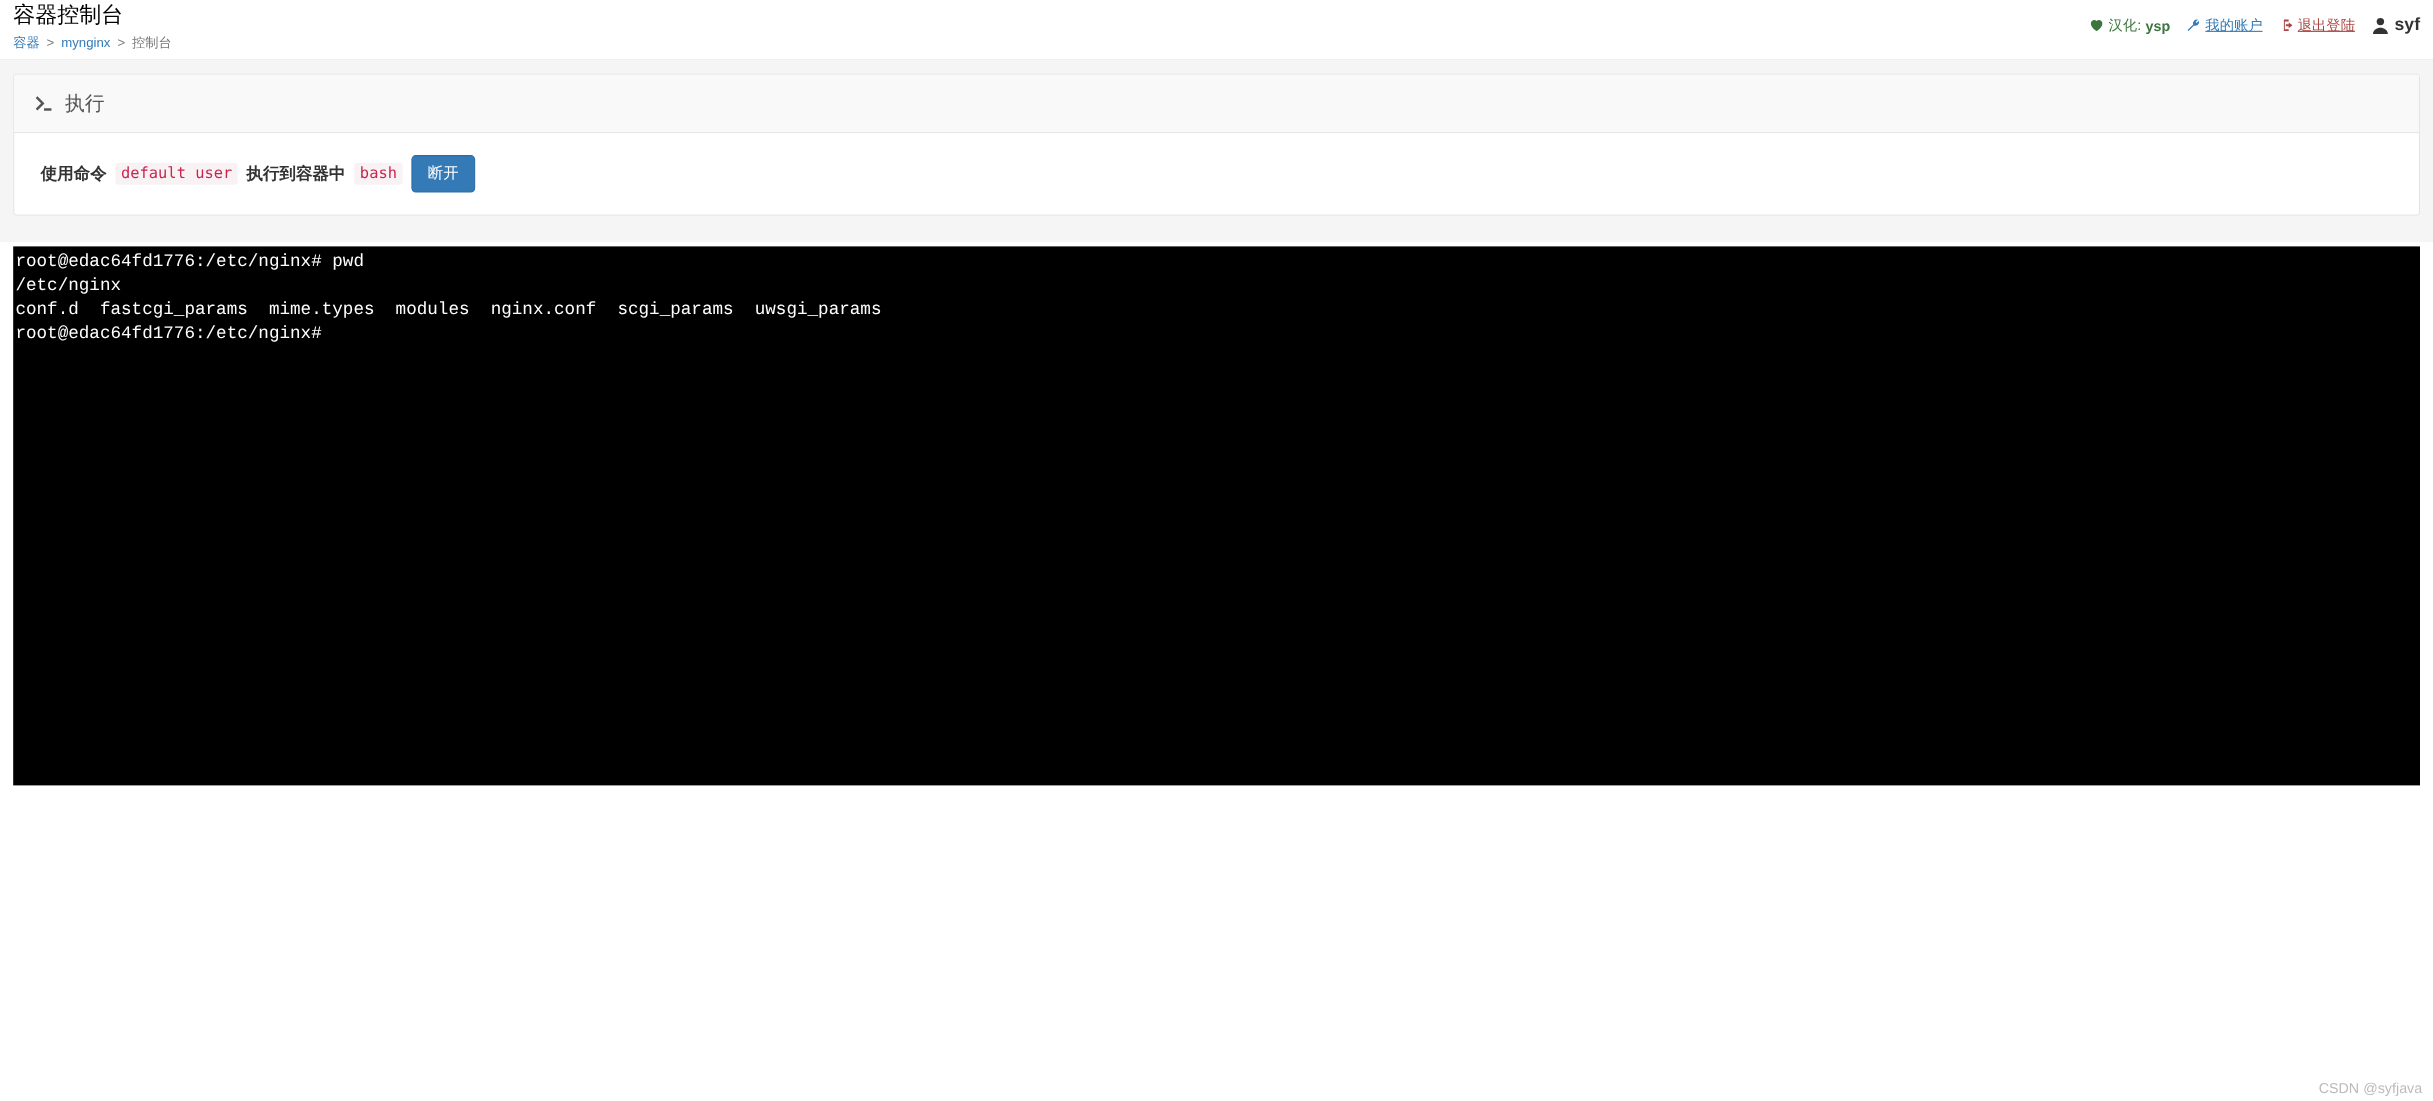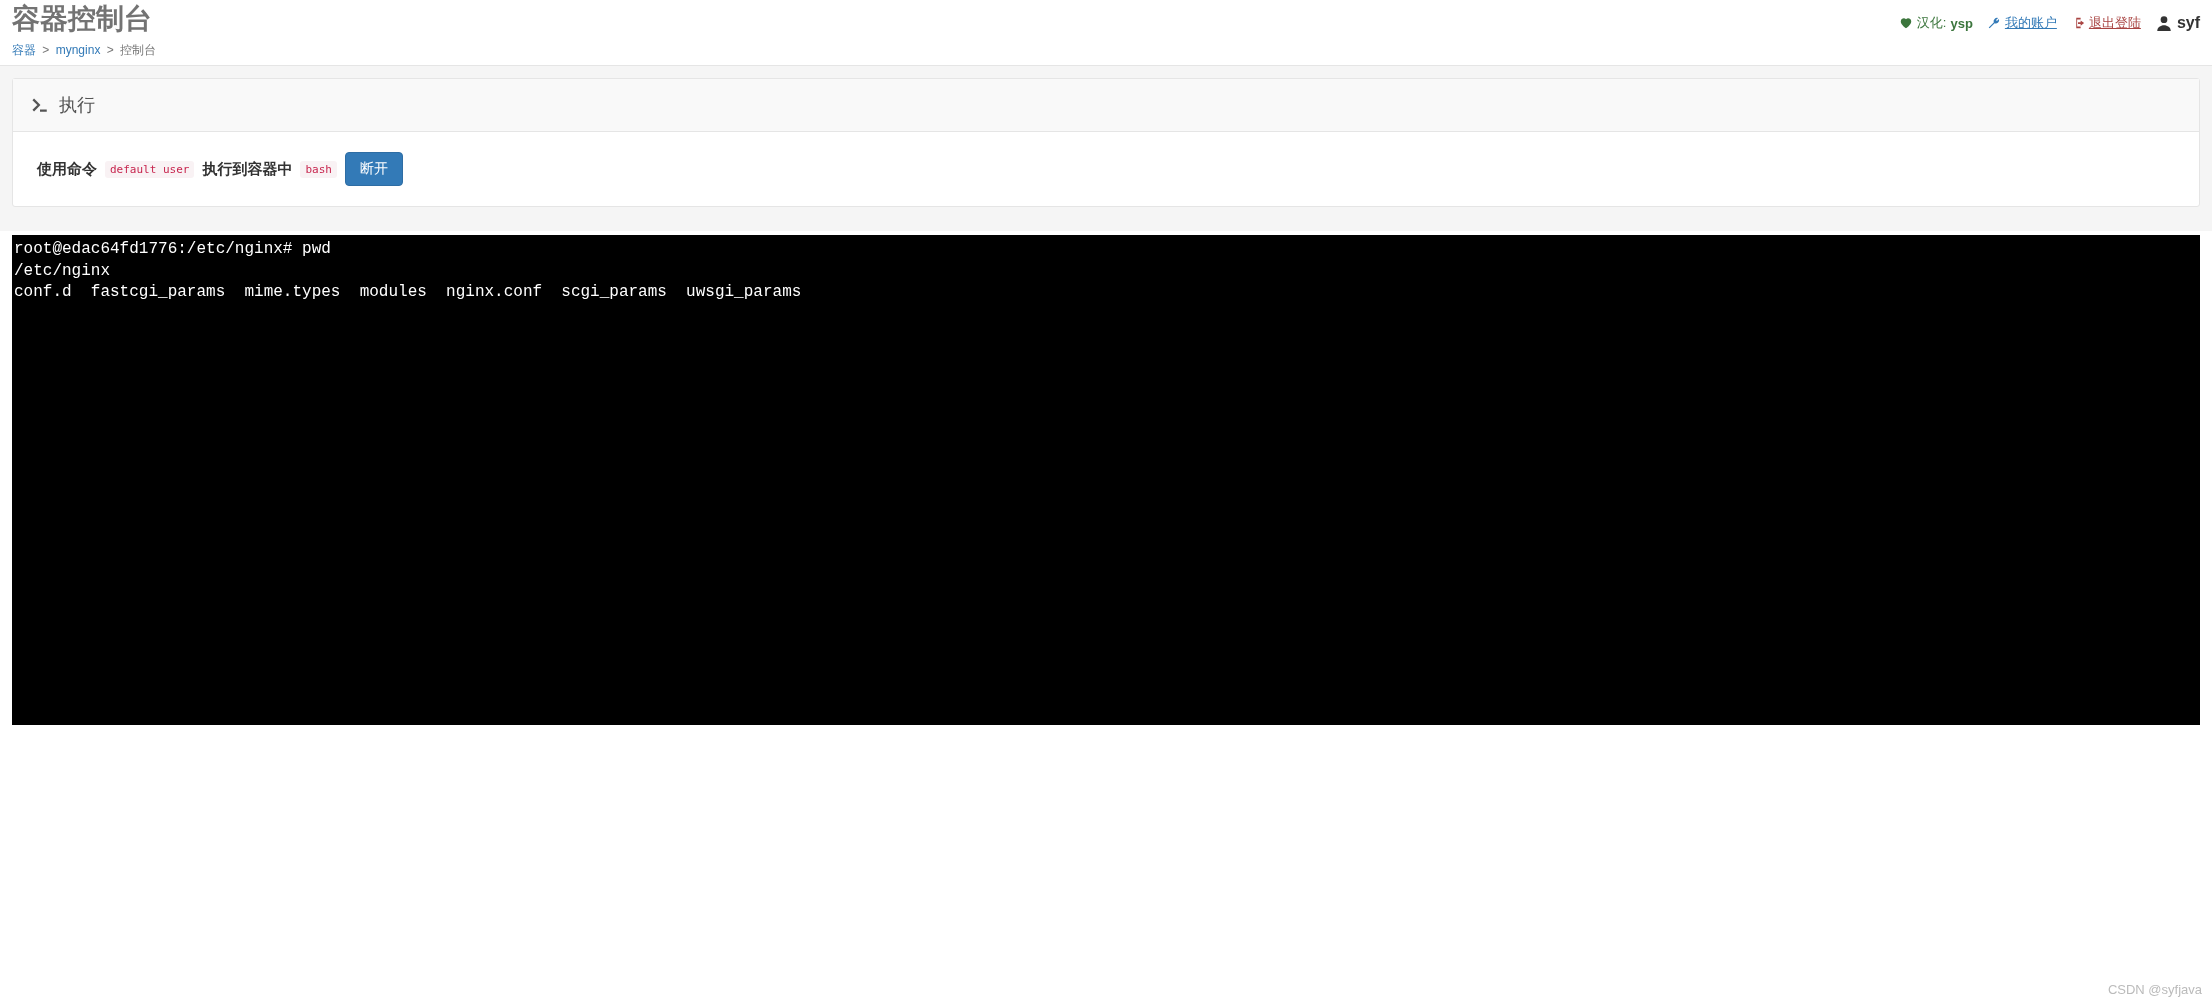--- a/index.html
+++ b/index.html
@@ -12,23 +12,23 @@
 }
 .topbar {
   display: flex;
   justify-content: space-between;
   align-items: flex-start;
   padding: 0 12px 6px 12px;
   border-bottom: 1px solid #e5e5e5;
 }
 .topbar-left { display: flex; flex-direction: column; }
 .page-title {
-  font-size: 28px;
-  font-weight: 700;
-  color: #737373;
+  font-size: 20px;
+  font-weight: 400;
+  color: #000000;
   margin-bottom: 4px;
 }
 .breadcrumb {
   font-size: 12px;
   color: #337ab7;
 }
 .breadcrumb a { color: #337ab7; text-decoration: none; }
 .breadcrumb .sep { color: #777; margin: 0 3px; }
 .breadcrumb .current { color: #777; }
 .topbar-right {
@@ -73,21 +73,21 @@
   gap: 8px;
   font-size: 15px;
 }
 .strong { font-weight: 700; }
 .code-red {
   color: #c7254e;
   background: #f9f2f4;
   border-radius: 3px;
   padding: 2px 5px;
   font-family: Menlo, Monaco, Consolas, monospace;
-  font-size: 11px;
+  font-size: 14px;
 }
 .btn-primary {
   background: #337ab7;
   border: 1px solid #2e6da4;
   color: #fff;
   padding: 7px 14px;
   border-radius: 4px;
   font-size: 14px;
   cursor: pointer;
 }
@@ -169,15 +169,15 @@
     <div class="panel-body">
       <span class="strong">使用命令</span>
       <span class="code-red">default user</span>
       <span class="strong">执行到容器中</span>
       <span class="code-red">bash</span>
       <button class="btn-primary">断开</button>
     </div>
   </div>
 </div>
 
-<div class="terminal" id="term"><div class="terminal-line">root@edac64fd1776:/etc/nginx# pwd</div><div class="terminal-line">/etc/nginx</div><div class="terminal-line">conf.d  fastcgi_params  mime.types  modules  nginx.conf  scgi_params  uwsgi_params</div></div>
+<div class="terminal" id="term"><div class="terminal-line">root@edac64fd1776:/etc/nginx# pwd</div><div class="terminal-line">/etc/nginx</div><div class="terminal-line">conf.d  fastcgi_params  mime.types  modules  nginx.conf  scgi_params  uwsgi_params</div><div class="terminal-line">root@edac64fd1776:/etc/nginx# </div></div>
 
 <div class="watermark">CSDN @syfjava</div>
 
 </body></html>

